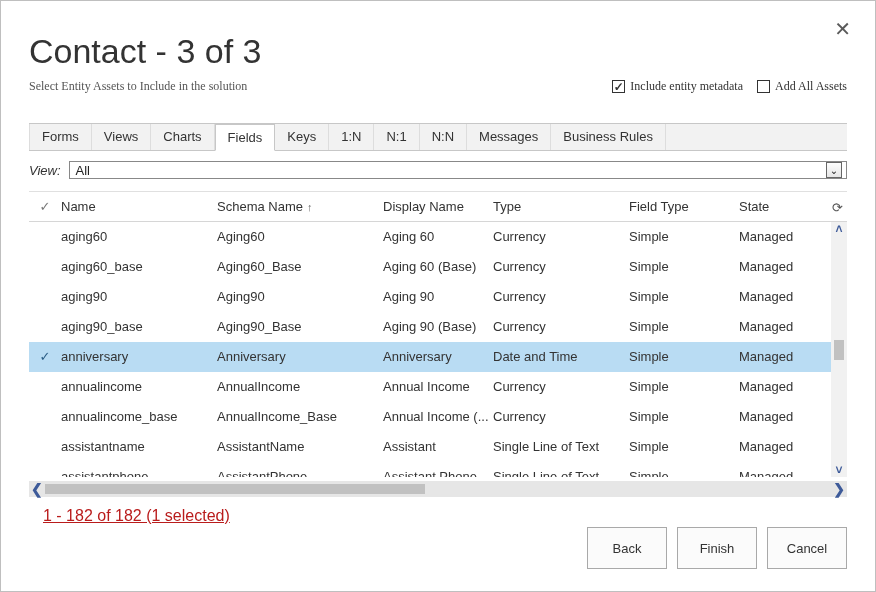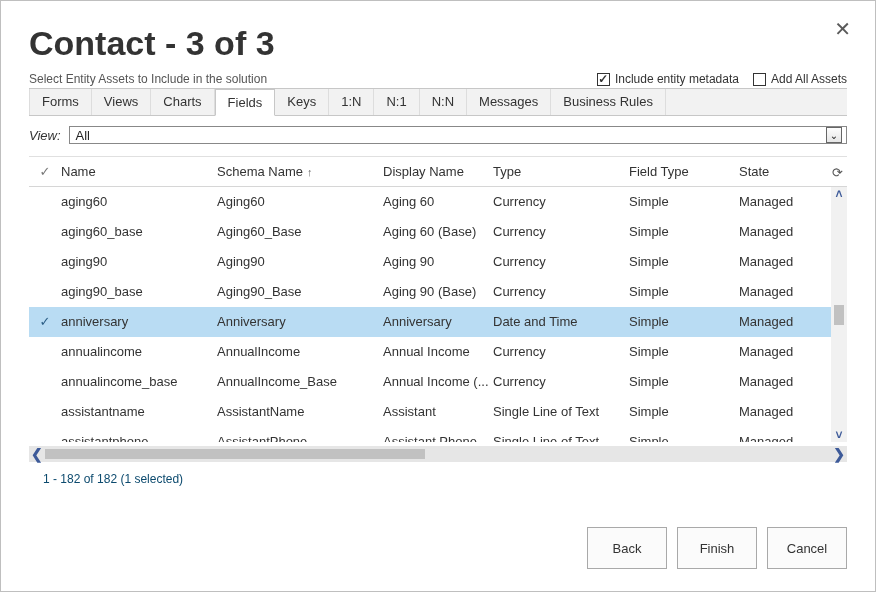--- a/index.html
+++ b/index.html
@@ -26,31 +26,32 @@
     top: 18px;
     right: 24px;
     font-size: 20px;
     color: #5a5a5a;
     cursor: pointer;
     line-height: 1;
     user-select: none;
   }
   .title {
     font-size: 34px;
-    font-weight: 700;
-    color: #333;
-    margin: 4px 0 2px 0;
+    font-weight: 400;
+    color: #333;
+    margin: 12px 0 2px 0;
     line-height: 1.1;
   }
   .header-row2 {
     display: flex;
     align-items: flex-end;
     justify-content: space-between;
-    margin-bottom: 2px;
+    margin-bottom: 29px;
     min-height: 22px;
+    font-family: Liberation Serif, serif;
   }
   .subtitle {
     font-size: 12px;
     color: #555;
   }
   .opts {
     display: flex;
     gap: 14px;
     align-items: center;
     font-size: 12px;
@@ -195,24 +196,25 @@
     align-items: center;
     padding: 0 2px;
     position: relative;
     margin-top: 4px;
   }
   .hscroll .arrow { font-size: 14px; color: #3d5a99; font-weight: bold; cursor: pointer; }
   .hscroll .spacer { flex: 1; }
   .hscroll .thumb { position: absolute; left: 16px; height: 10px; width: 380px; background: #c1c1c1; top: 3px; }
 
   .status {
-    font-size: 12px;
-    color: #0c4a6e;
+    font-size: 16px;
+    color: #b91c1c;
     padding: 10px 2px 16px 14px;
     border-top: 0;
+    text-decoration: underline;
   }
   .footer {
     position: absolute;
     right: 28px;
     bottom: 22px;
     display: flex;
     gap: 10px;
   }
   .btn {
     min-width: 80px;

